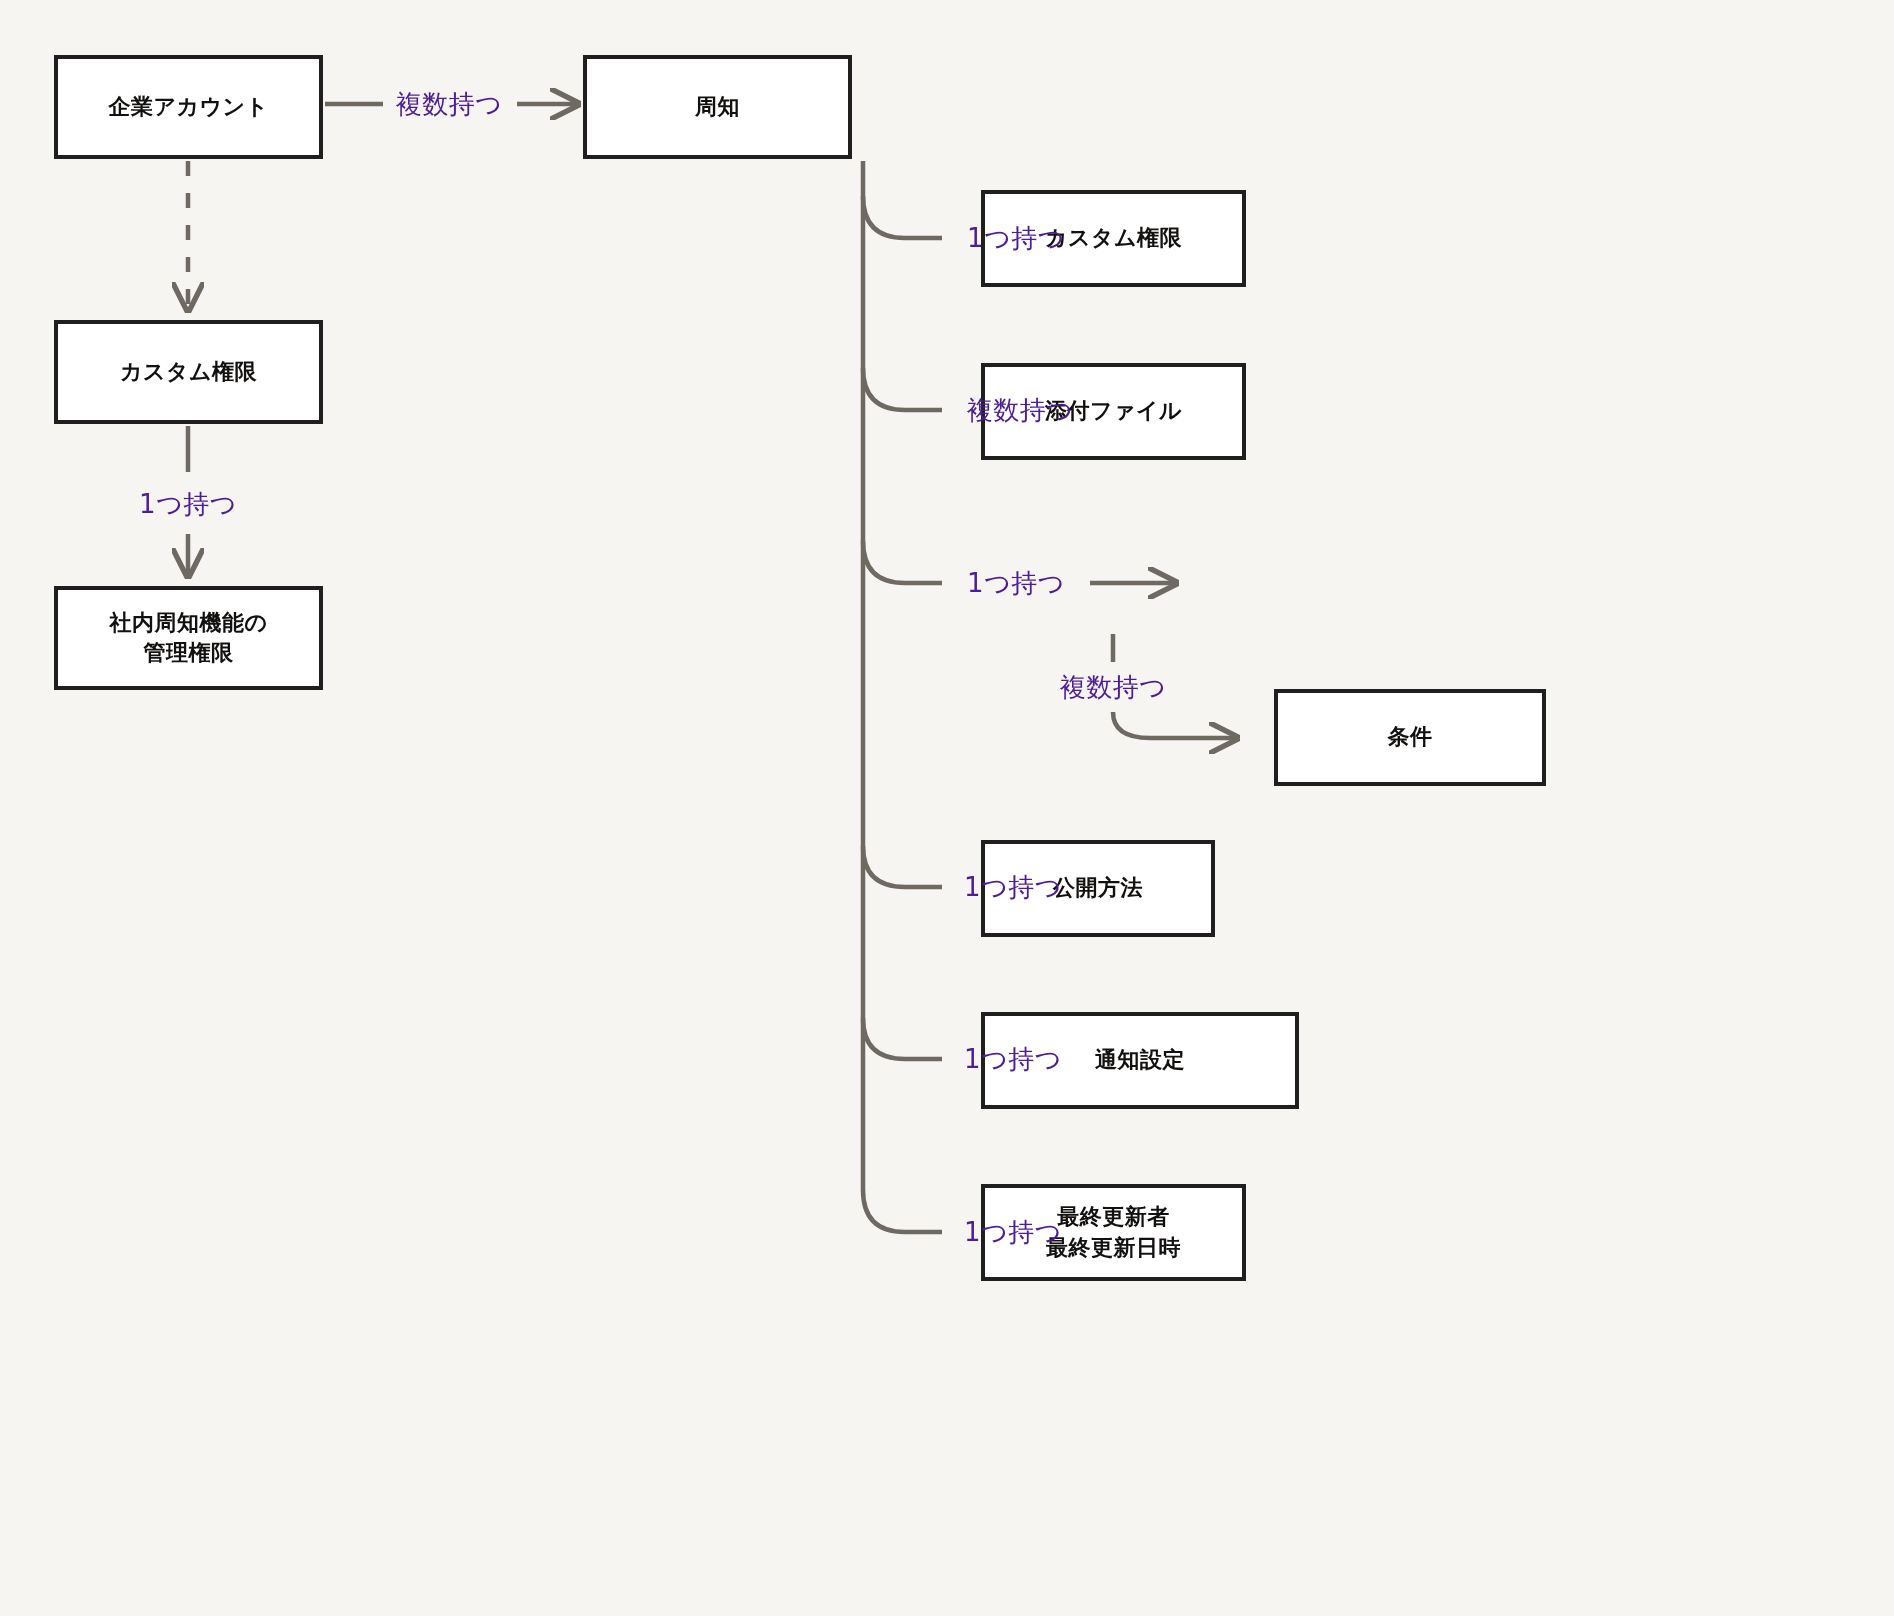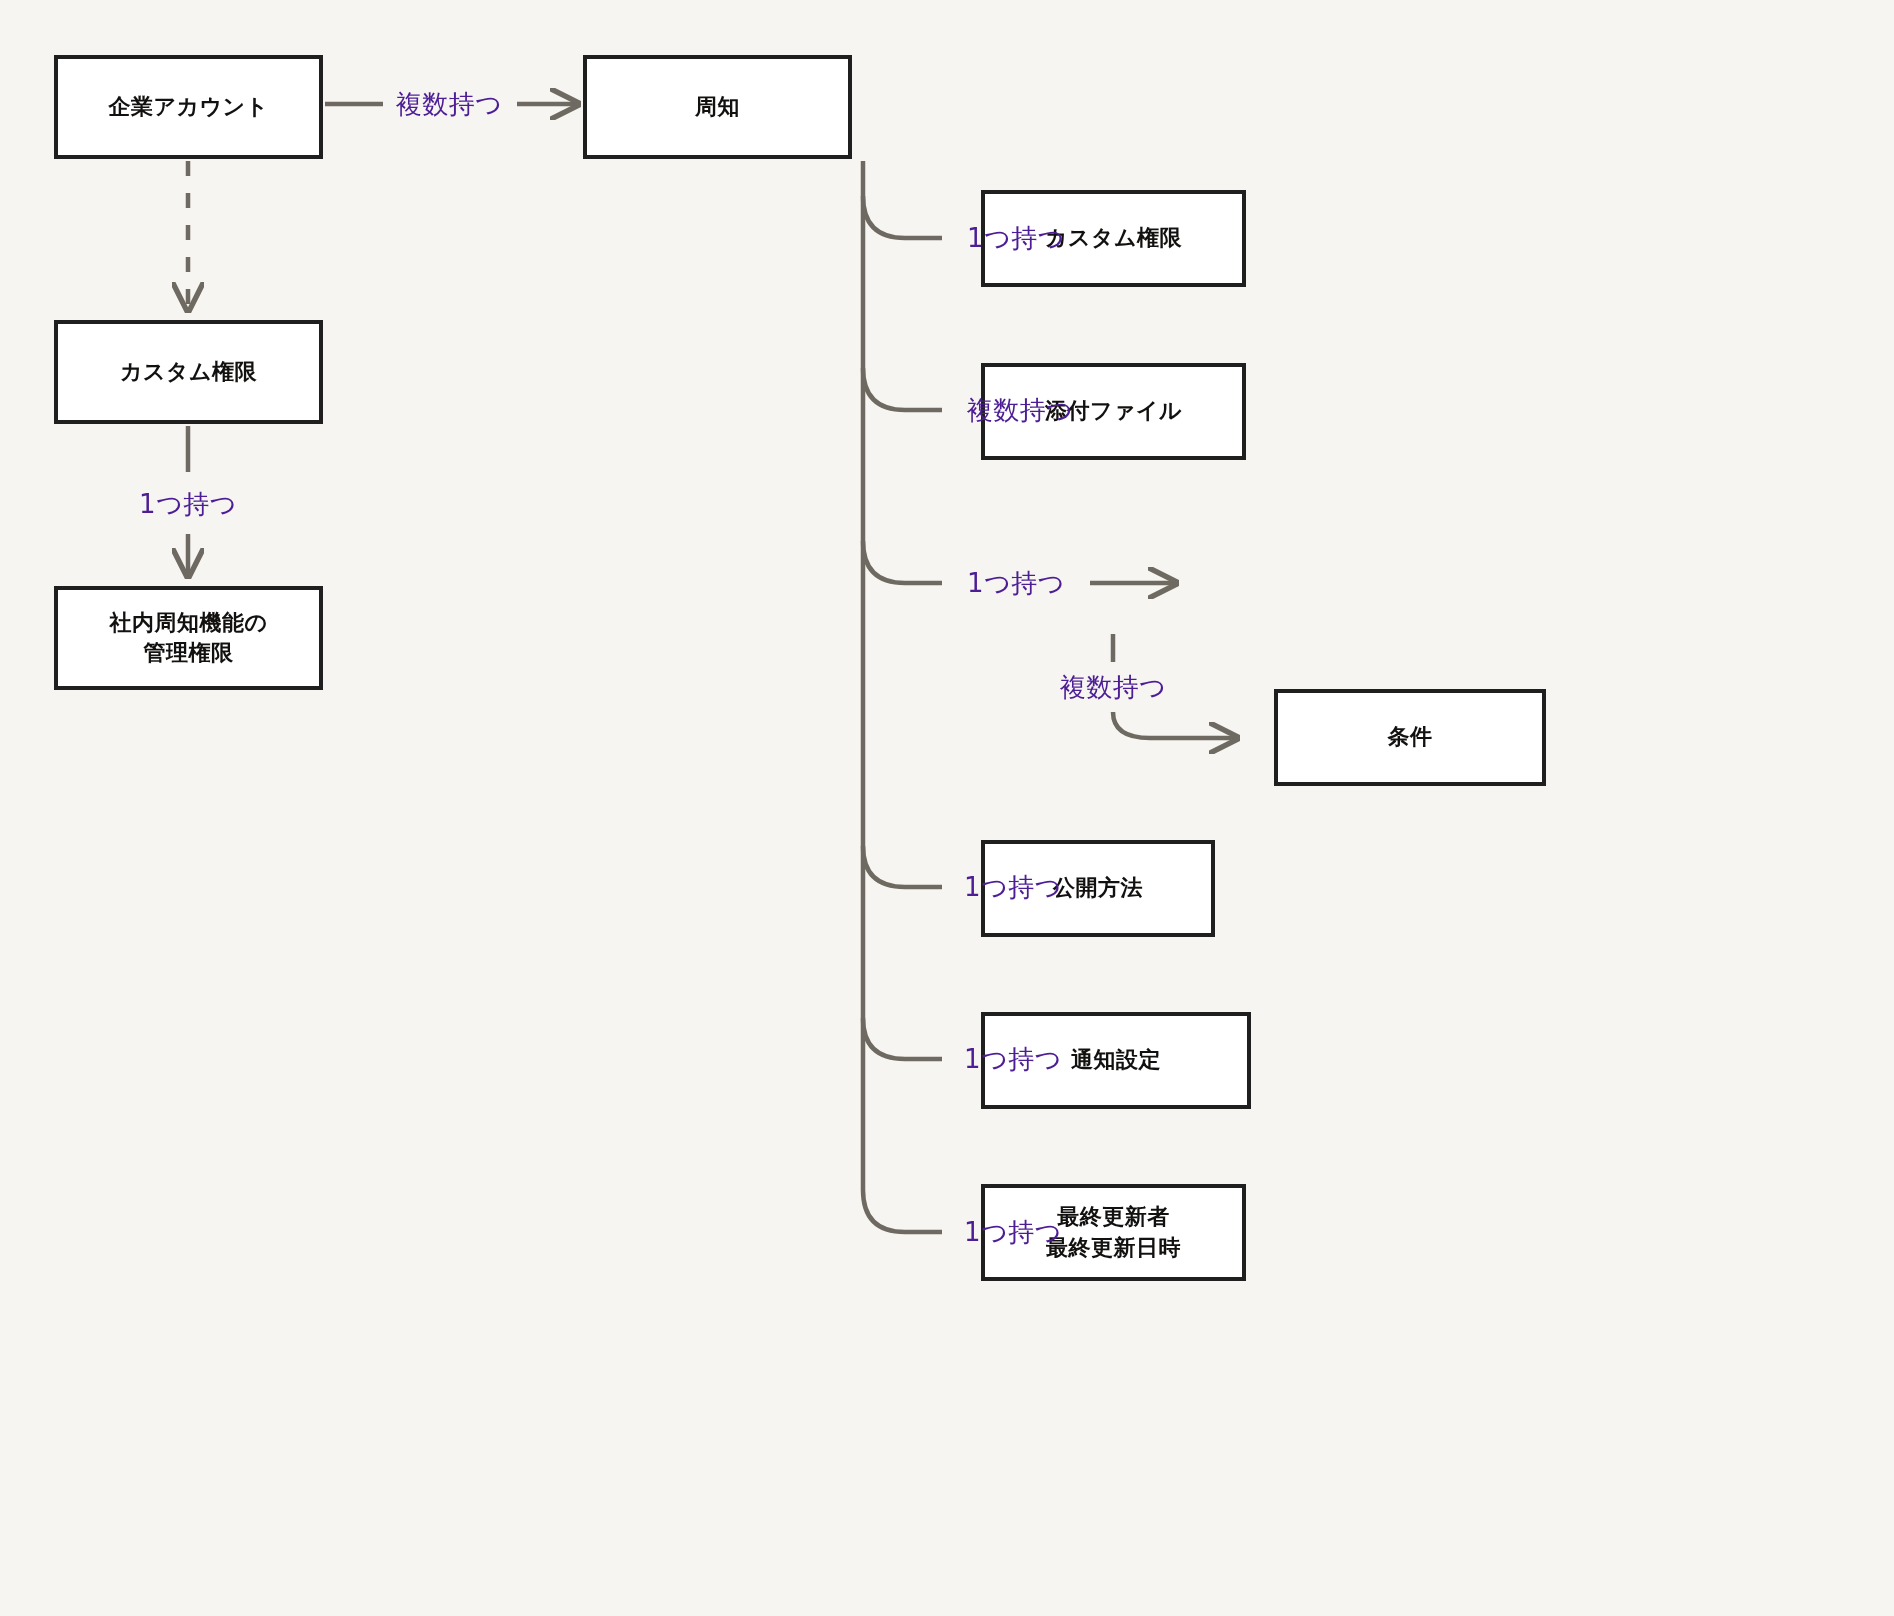--- a/index.html
+++ b/index.html
@@ -107,21 +107,21 @@
 
   <div class="node" style="left:981px; top:190px; width:265px; height:97px;">カスタム権限</div>
 
   <div class="node" style="left:981px; top:363px; width:265px; height:97px;">添付ファイル</div>
 
 
   <div class="node" style="left:1243px; top:689px; width:272px; height:97px;margin-left:31px;">条件</div>
 
   <div class="node" style="left:981px; top:840px; width:234px; height:97px;">公開方法</div>
 
-  <div class="node" style="left:981px; top:1012px; width:270px; height:97px;">通知設定</div>
+  <div class="node" style="left:981px; top:1012px; width:318px; height:97px;">通知設定</div>
 
   <div class="node" style="left:981px; top:1184px; width:265px; height:97px;">最終更新者
 最終更新日時</div>
 
   <div class="edge-label" style="left:449px; top:104px;">複数持つ</div>
 
   <div class="edge-label" style="left:188px; top:504px;">1つ持つ</div>
 
   <div class="edge-label" style="left:1016px; top:238px;">1つ持つ</div>
 

